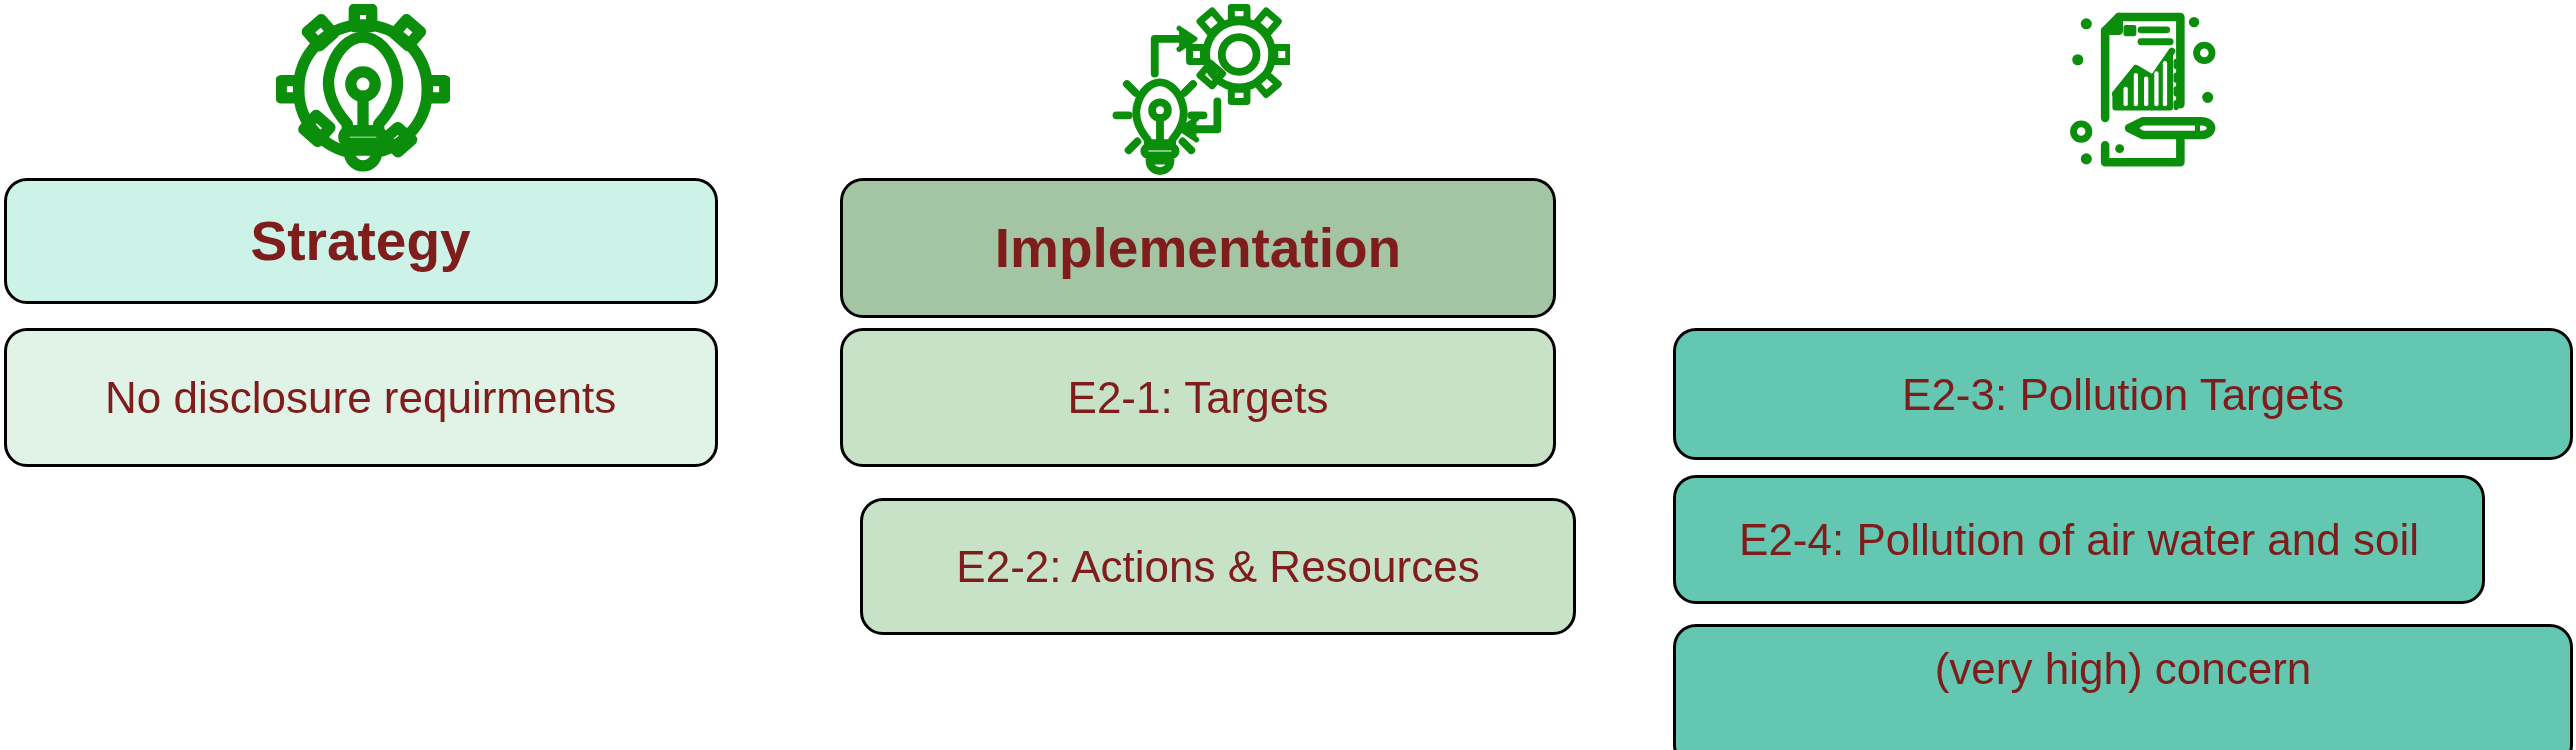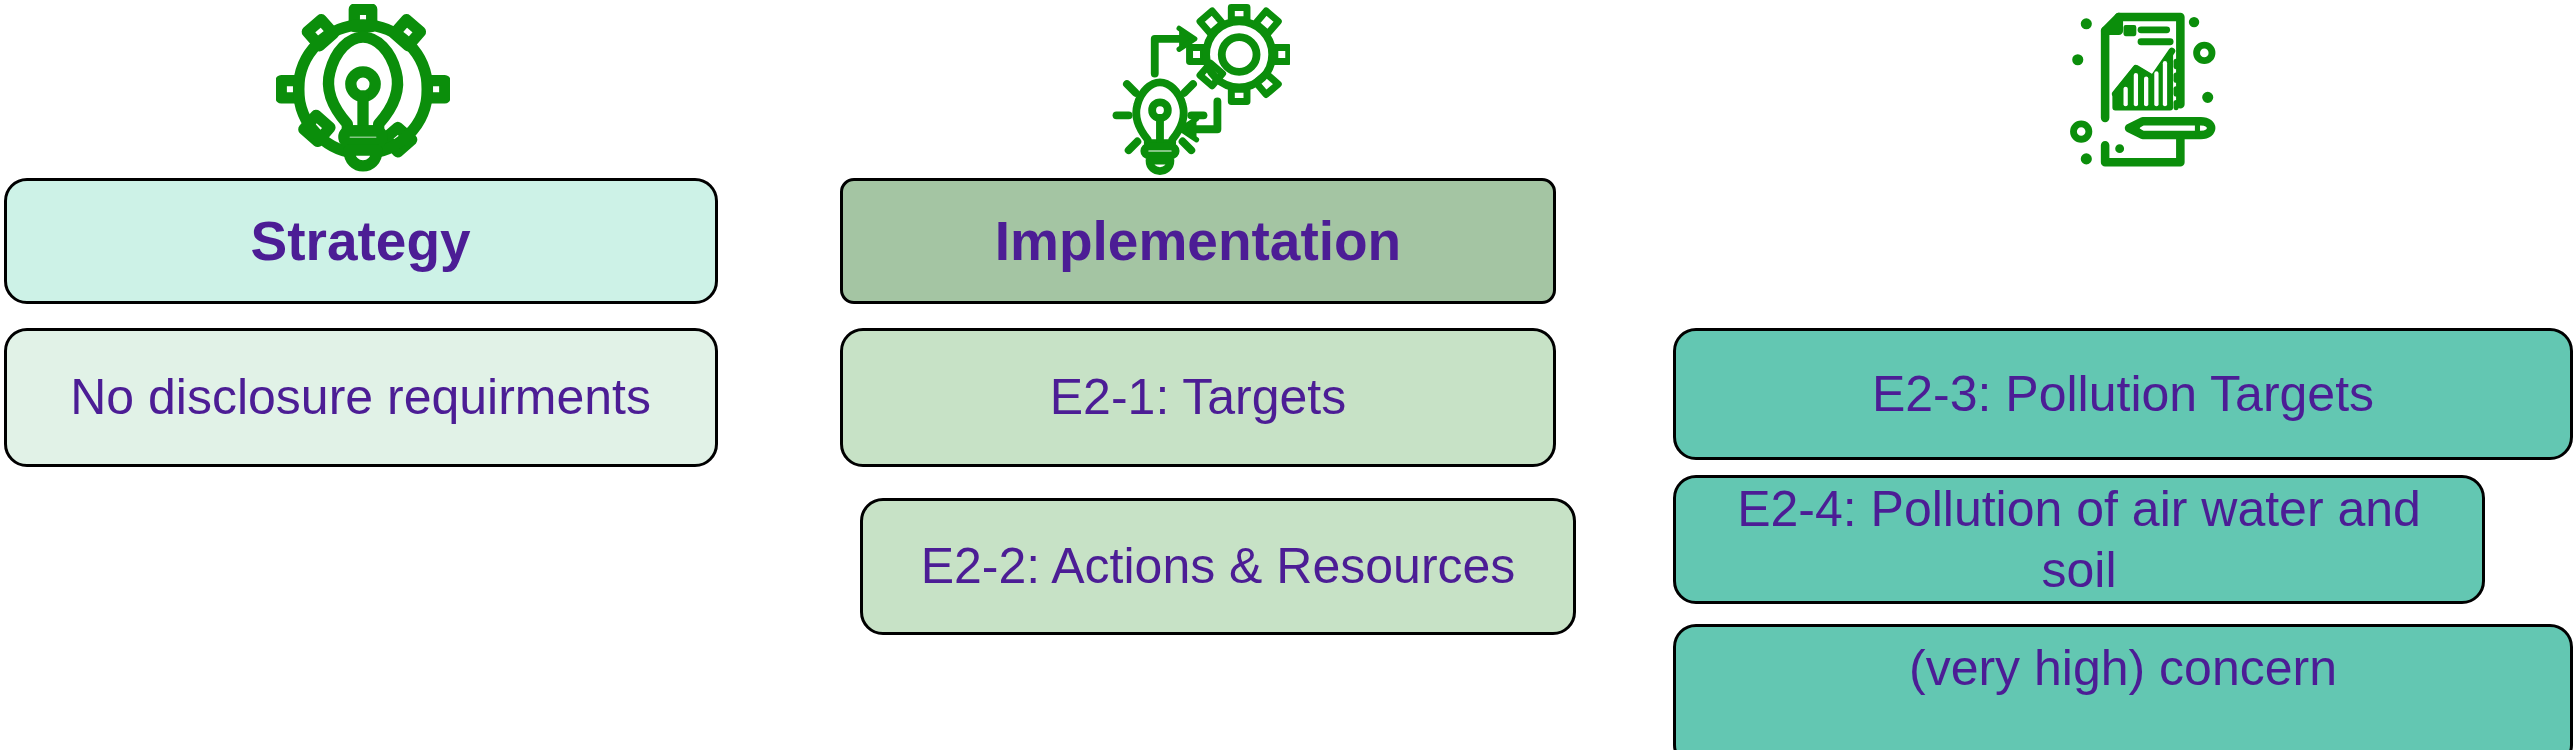--- a/index.html
+++ b/index.html
@@ -11,26 +11,26 @@
     font-family:"Liberation Sans", sans-serif;
   }
   .icon{position:absolute;display:flex;align-items:center;justify-content:center;}
   .icon svg{width:100%;height:100%;}
   .box{
     position:absolute;
     border:3px solid #000000;
     border-radius:23px;
     display:flex;align-items:center;justify-content:center;
     text-align:center;
-    color:#4c1d95;
+    color:#7f1d1d;
     box-sizing:border-box;
     padding:0 24px;
   }
   .header-box{font-weight:bold;font-size:55px;}
-  .item-box{font-size:50px;line-height:61px;}
+  .item-box{font-size:44px;line-height:61px;}
   .two-line span{display:block;}
 </style>
 </head>
 <body>
 
 <div id="canvas">
 
   <div class="icon" style="left:276px;top:3.6px;width:174px;height:174px;">
     <svg viewBox="0 0 100 100" fill="none" stroke="#0B8E0B" stroke-width="6.5" stroke-linejoin="round" stroke-linecap="round">
 
@@ -92,21 +92,21 @@
 
       <line x1="8" y1="46" x2="13" y2="51"></line>
       <line x1="2" y1="64" x2="9" y2="64"></line>
       <line x1="9" y1="84" x2="14" y2="79"></line>
       <line x1="41" y1="51" x2="46" y2="46"></line>
       <line x1="45" y1="64" x2="52" y2="64"></line>
       <line x1="40" y1="79" x2="45" y2="84"></line>
     </svg>
   </div>
 
-  <div class="box header-box" style="left: 840px; top: 178px; width: 716px; height: 126px; background: rgb(164, 197, 163); border-radius: 14px;">
+  <div class="box header-box" style="left: 840px; top: 178px; width: 716px; height: 140px; background: rgb(164, 197, 163);">
     <span>Implementation</span>
   </div>
 
   <div class="box item-box" style="left: 840px; top: 328px; width: 716px; height: 139px; background: rgb(199, 226, 198);">
     <span>E2-1: Targets</span>
   </div>
 
   <div class="box item-box" style="left: 860px; top: 498px; width: 716px; height: 137px; background: rgb(199, 226, 198);">
     <span>E2-2: Actions &amp; Resources</span>
   </div>

